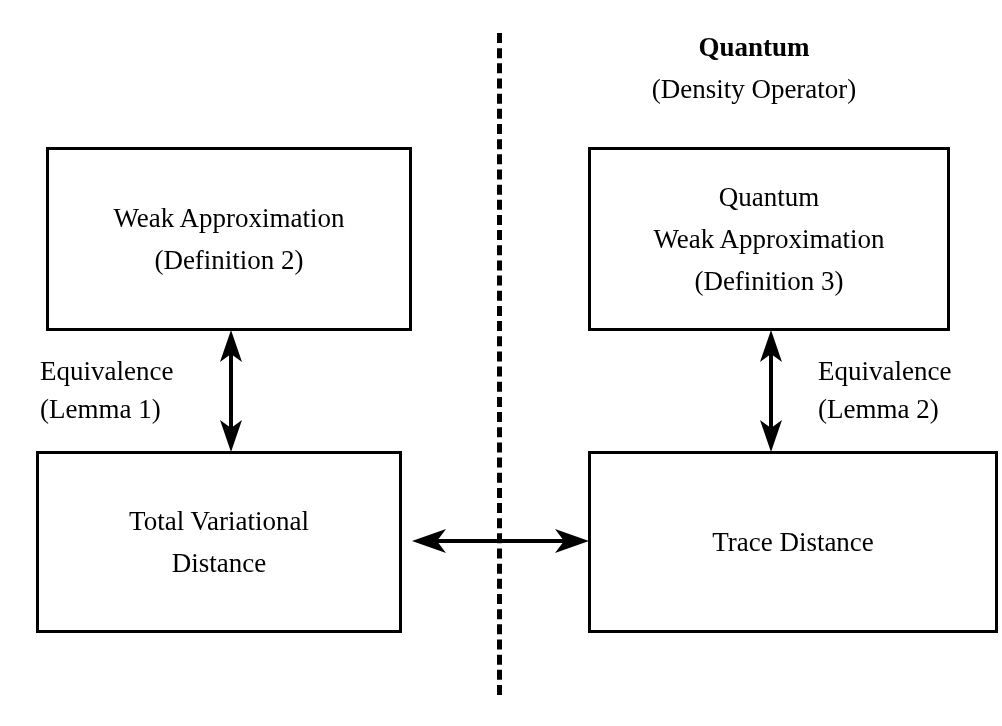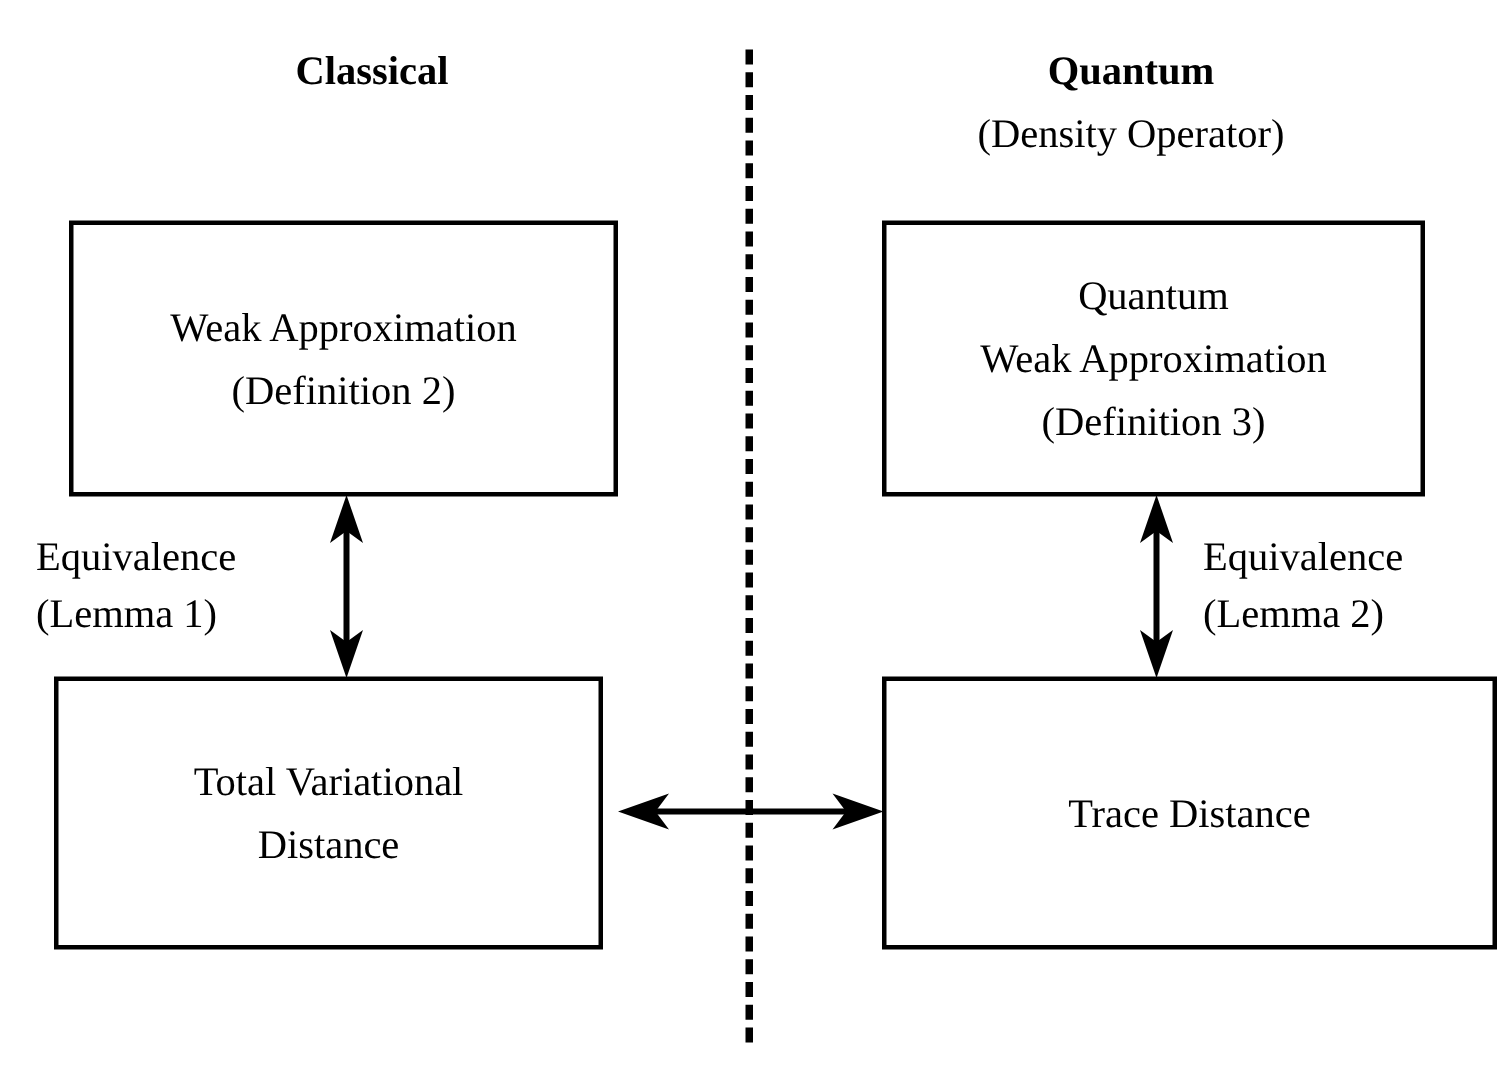--- a/index.html
+++ b/index.html
@@ -68,20 +68,21 @@
   #box-qweak-approx     { left: 588px; top: 147px; width: 362px; height: 184px; }
   #box-total-variational{ left: 36px;  top: 451px; width: 366px; height: 182px; }
   #box-trace-distance   { left: 588px; top: 451px; width: 410px; height: 182px; }
 
   
   .edge-label {
     position: absolute;
     font-size: 27px;
     line-height: 38px;
     white-space: pre-line;
+    margin-left: 16px;
   }
   #label-lemma1 { left: 24px;  top: 352px; width: 190px; text-align: left; }
   #label-lemma2 { left: 802px; top: 352px; width: 190px; text-align: left; }
 
   
   #arrow-layer {
     position: absolute;
     left: 0;
     top: 0;
     width: 1002px;
@@ -98,21 +99,20 @@
     height: 662px;
     border-left: 5px dashed #000000;
   }
 </style>
 </head>
 <body>
 
 <div id="canvas">
 
   <div class="col-header" id="header-classical">
-    <span class="title">Classical</span>
   </div>
 
   <div class="col-header" id="header-quantum">
     <span class="title">Quantum</span>
     <span class="subtitle">(Density Operator)</span>
   </div>
 
   <div class="node-box" id="box-weak-approx">
     <span class="box-text">Weak Approximation
 (Definition 2)</span>

